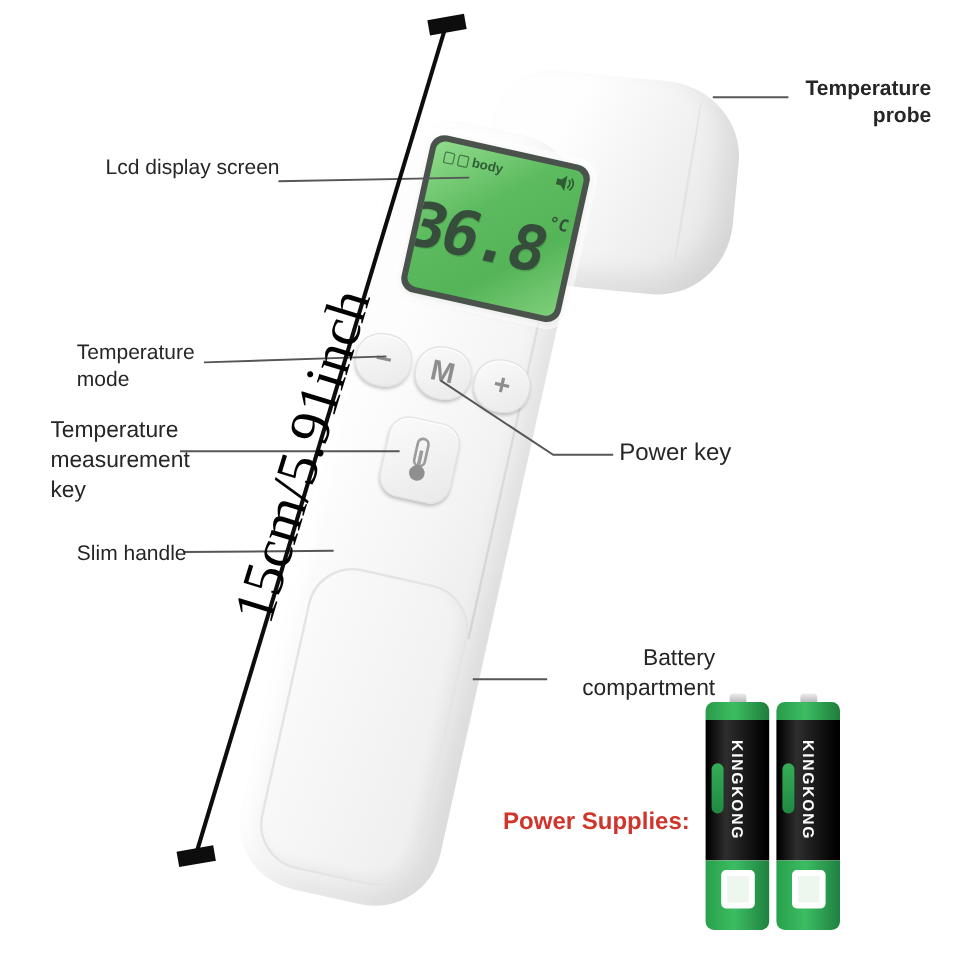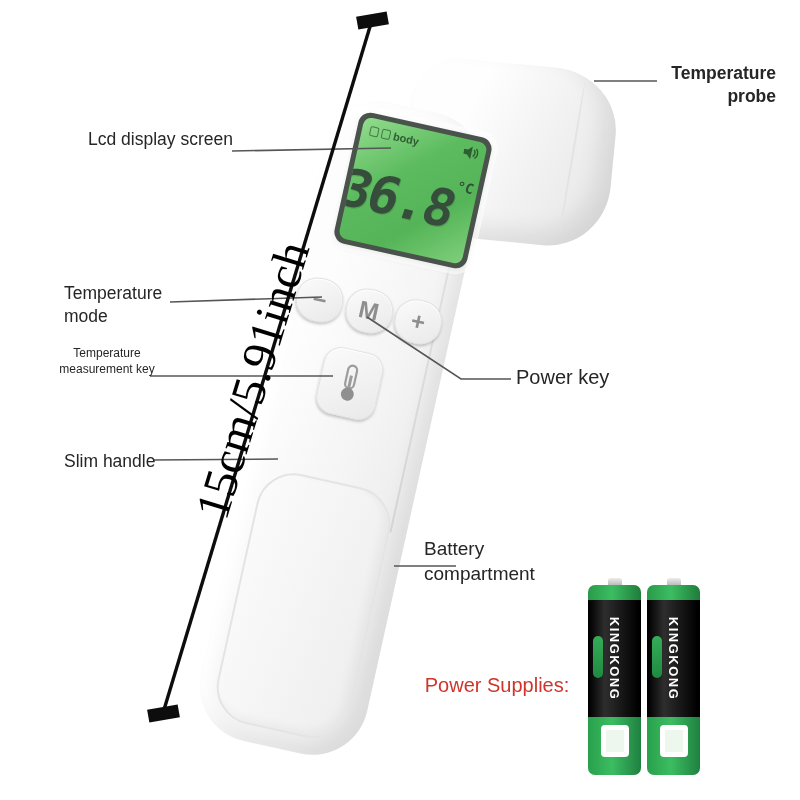--- a/index.html
+++ b/index.html
@@ -54,32 +54,32 @@
         box-shadow:0 2px 3px rgba(0,0,0,.22),inset 0 1px 1px #fff;
         display:flex;align-items:center;justify-content:center;}
 
   
   .overlay{position:absolute;inset:0;z-index:5;pointer-events:none;}
 
   
   .lbl{position:absolute;color:#262626;line-height:1.32;z-index:6;}
   .lbl-lcd{left:60px;top:128px;font-size:17.5px;white-space:nowrap;margin-left:28px;}
   .lbl-tmode{left:42px;top:282px;width:130px;font-size:17.5px;margin-left:22px;}
-  .lbl-tmkey{left:42px;top:346px;width:130px;font-size:12px;text-align:center;}
+  .lbl-tmkey{left:42px;top:346px;width:130px;font-size:19px;}
   .lbl-slim{left:64px;top:450px;font-size:17.5px;white-space:nowrap;}
   .lbl-probe{right:24px;top:62px;width:135px;font-size:17.5px;text-align:right;font-weight:bold;}
   .lbl-switch{left:516px;top:364px;font-size:20px;white-space:nowrap;}
-  .lbl-batt{left:424px;top:536px;width:172px;font-size:19px;text-align:left;}
+  .lbl-batt{left:424px;top:536px;width:172px;font-size:19px;text-align:right;}
 
   .ruler-label{position:absolute;left:252px;top:380px;z-index:6;
         transform:translate(-50%,-50%) rotate(-73deg);
         font-family:"Liberation Serif",serif;font-size:48px;color:#000;white-space:nowrap;}
 
   .power-note{position:absolute;left:397px;top:670px;width:200px;z-index:6;
-        text-align:center;font-size:20px;line-height:1.52;color:#cf352b;}
+        text-align:center;font-size:20px;line-height:1.52;color:#cf352b;font-weight:bold;}
 
   
   .batteries{position:absolute;left:588px;top:578px;width:112px;height:197px;
         display:flex;gap:6px;z-index:2;}
   .battery{position:relative;width:53px;height:100%;}
   .b-nub{position:absolute;top:0;left:50%;transform:translateX(-50%);width:14px;height:8px;
         background:linear-gradient(#ececec,#b5b5b5);border-radius:3px 3px 0 0;}
   .b-top{position:absolute;top:7px;left:0;right:0;height:15px;border-radius:7px 7px 0 0;
         background:linear-gradient(90deg,#2a9a4a,#3cbd62 45%,#1f7c3a);}
   .b-body{position:absolute;top:22px;left:0;right:0;height:117px;

